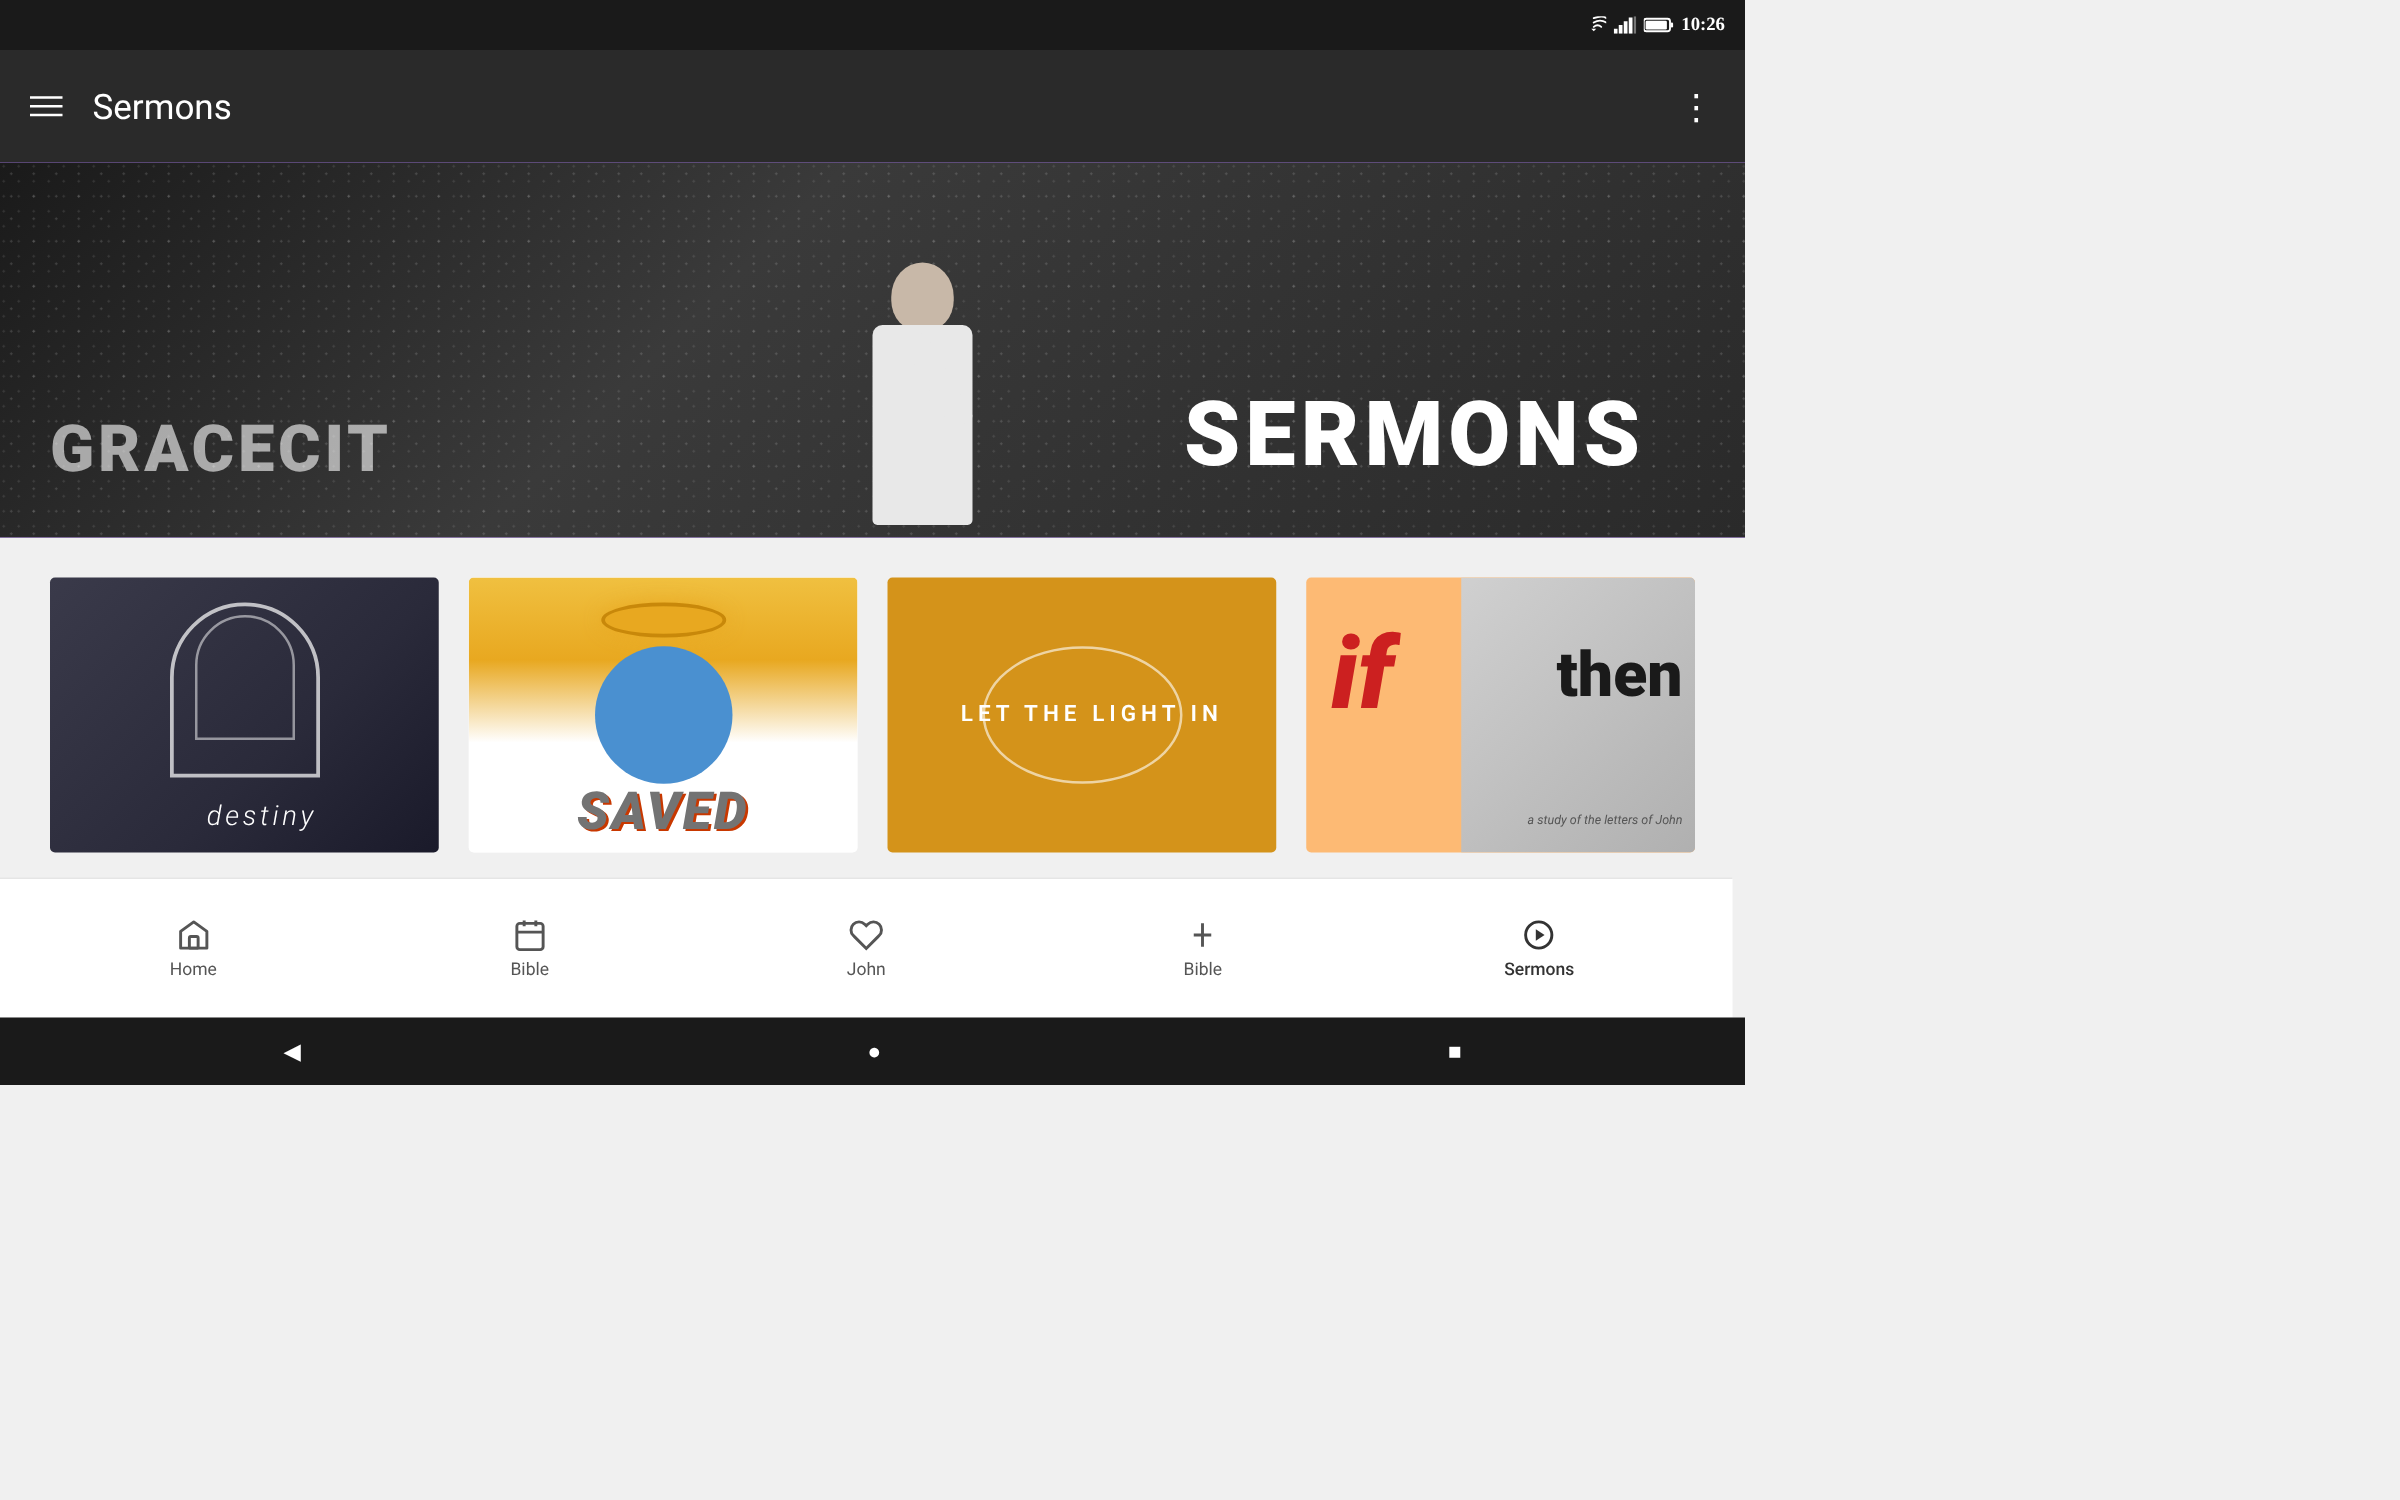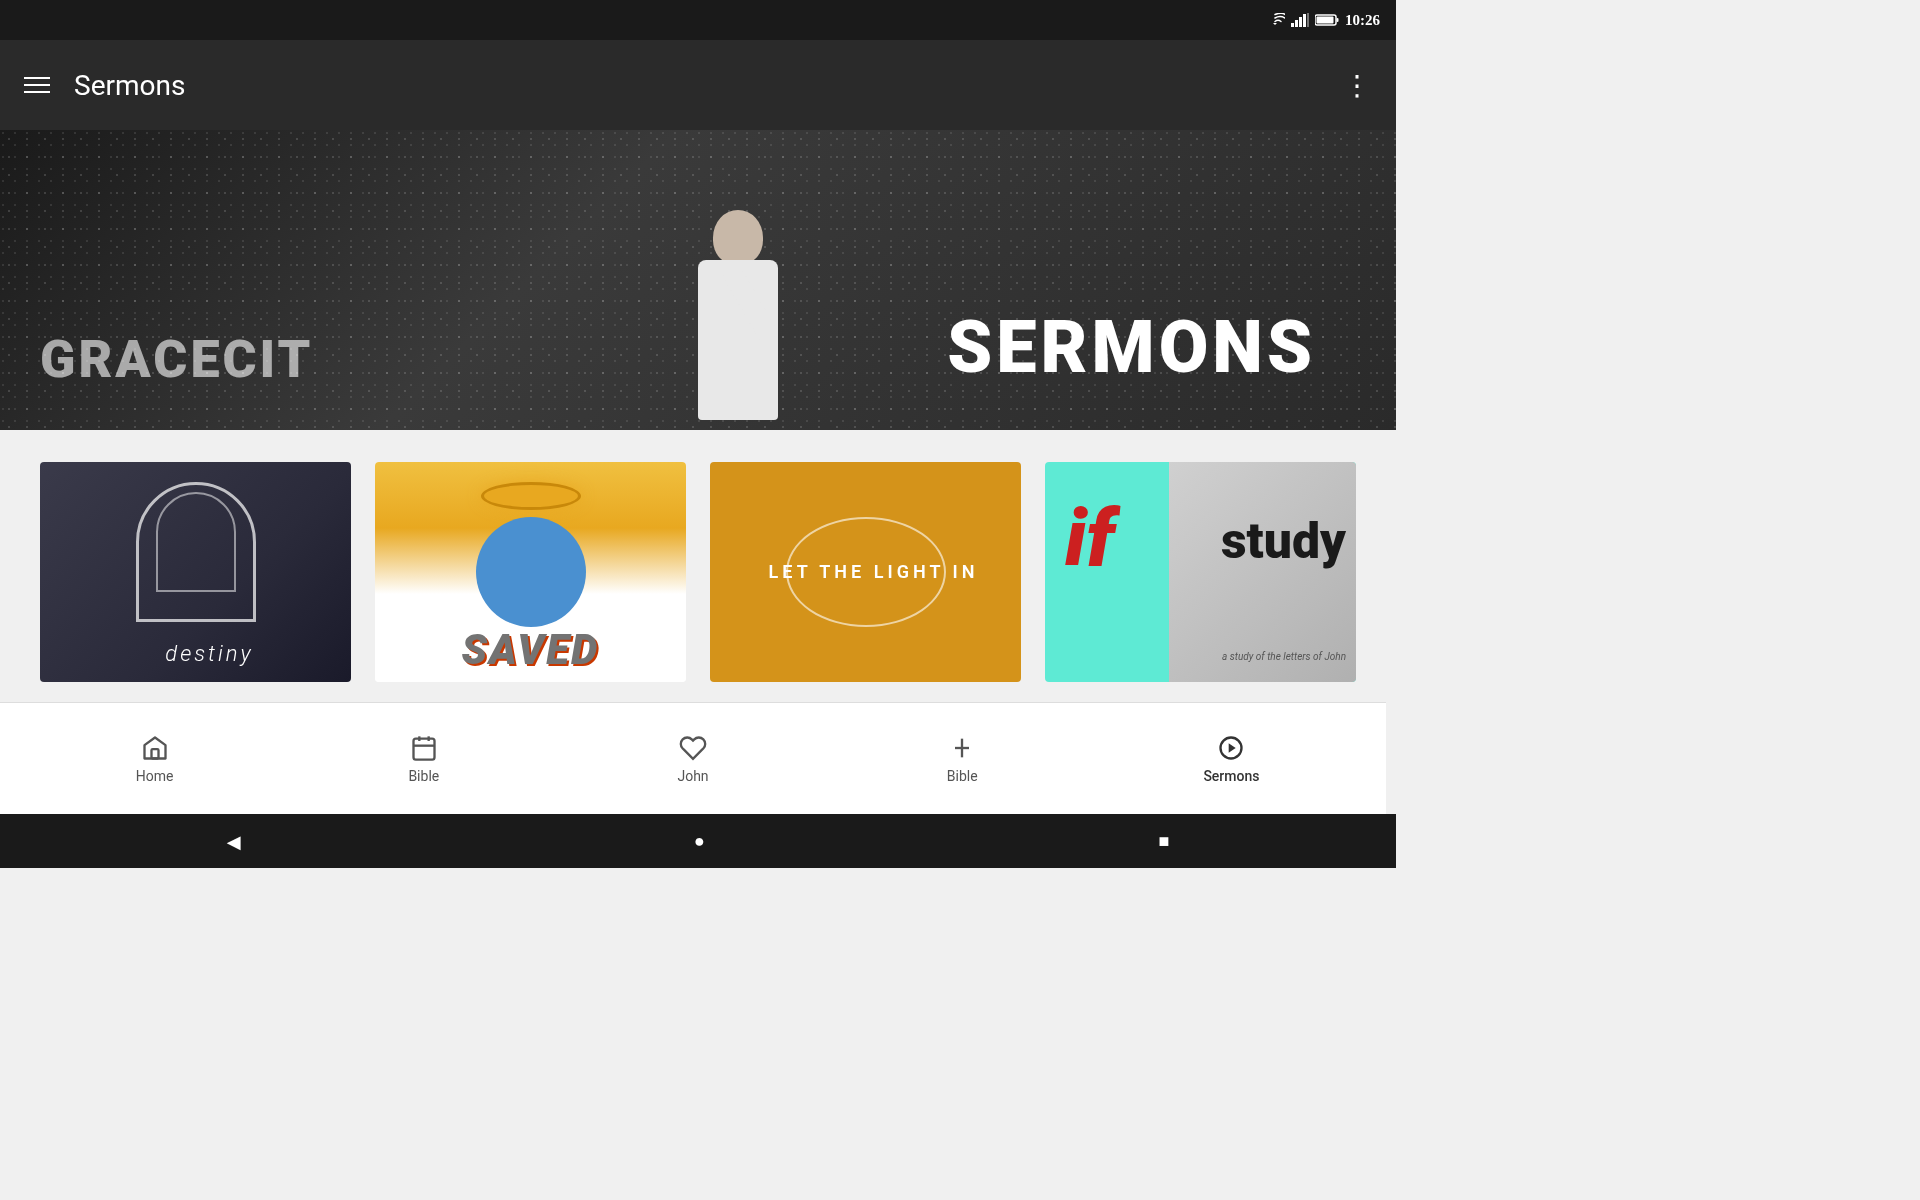--- a/index.html
+++ b/index.html
@@ -305,21 +305,21 @@
       letter-spacing: 4px;
       text-transform: uppercase;
       line-height: 1.6;
       position: relative;
       z-index: 1;
       margin-left: 16px;
     }
 
     
     .card-ifthen {
-      background: #5eead4;
+      background: #fdba74;
       display: flex;
       align-items: center;
       justify-content: center;
       position: relative;
       overflow: hidden;
       text-decoration: underline;
     }
     .card-ifthen-bg {
       position: absolute;
       right: 0;
@@ -358,21 +358,21 @@
     
     .bottom-nav {
       position: absolute;
       bottom: 54px;
       left: 0;
       right: 10px;
       height: 112px;
       background: white;
       display: flex;
       align-items: center;
-      justify-content: space-between;
+      justify-content: flex-end;
       border-top: 1px solid #ddd;
       padding: 0 20px;
     }
     .nav-item {
       display: flex;
       flex-direction: column;
       align-items: center;
       gap: 6px;
       cursor: pointer;
       flex: 1;
@@ -481,21 +481,21 @@
   </div>
 
   <div class="sermon-card card-light">
     <div class="card-light-oval"></div>
     <span class="card-light-text">LET THE LIGHT IN</span>
   </div>
 
   <div class="sermon-card card-ifthen">
     <div class="card-ifthen-bg"></div>
     <span class="card-ifthen-if">if</span>
-    <span class="card-ifthen-then">study</span>
+    <span class="card-ifthen-then">then</span>
     <span class="card-ifthen-sub">a study of the letters of John</span>
   </div>
 
 </div>
 
 <div class="bottom-nav">
 
   <div class="nav-item">
     <svg width="28" height="28" viewBox="0 0 24 24" fill="none" stroke="#555" stroke-width="2">
       <path d="M3 9.5L12 3l9 6.5V21H3z" stroke-linecap="round" stroke-linejoin="round"></path>

